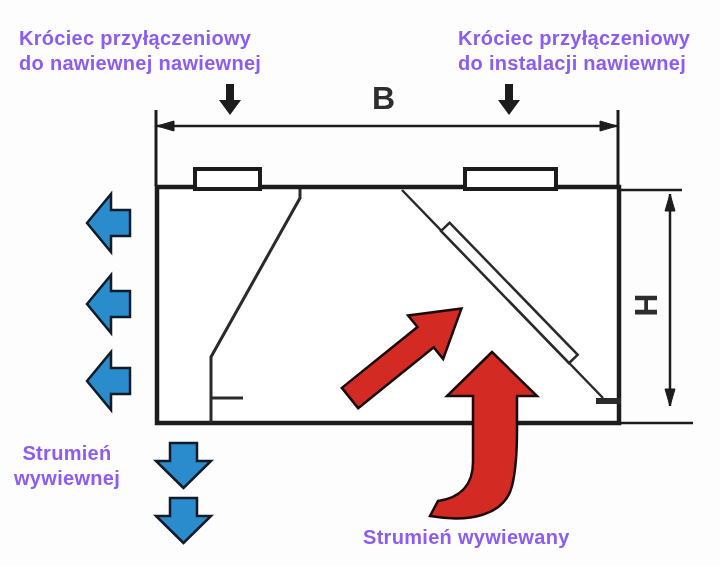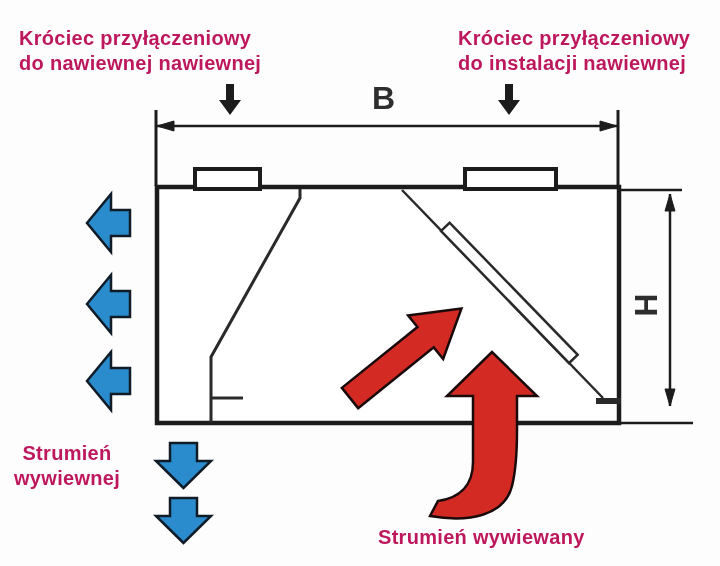--- a/index.html
+++ b/index.html
@@ -1,21 +1,21 @@
 <!DOCTYPE html>
 <html><head>
 <meta charset="utf-8">
 <style>
   html,body{margin:0;padding:0;background:#fdfdfd;}
   #stage{
     position:relative;width:720px;height:566px;background:#fdfdfd;overflow:hidden;
     font-family:"Liberation Sans", sans-serif;
   }
   .lbl{
-    position:absolute;color:#be185d;font-weight:bold;font-size:20px;line-height:25px;
+    position:absolute;color:#8b5cf6;font-weight:bold;font-size:20px;line-height:25px;
     letter-spacing:0.3px;white-space:nowrap;
   }
   .dim{
     position:absolute;color:#2e2e2e;font-weight:bold;font-size:32px;line-height:32px;
   }
   #h-dim{transform:rotate(90deg);transform-origin:center center;}
   svg{position:absolute;left:0;top:0;}
 </style>
 </head>
 <body>
@@ -91,15 +91,15 @@
 
   <div class="dim" style="left:372px;top:82px;" id="b-dim">B</div>
 
   <div class="dim" style="left:634px;top:289px;" id="h-dim">H</div>
 
   <div class="lbl" style="left:14px;top:441px;text-align:center;">
     <div>Strumień</div>
     <div>wywiewnej</div>
   </div>
 
-  <div class="lbl" style="left:363px;top:525px;margin-left:15px;">Strumień wywiewany</div>
+  <div class="lbl" style="left:363px;top:525px;">Strumień wywiewany</div>
 
 </div>
 
 </body></html>

